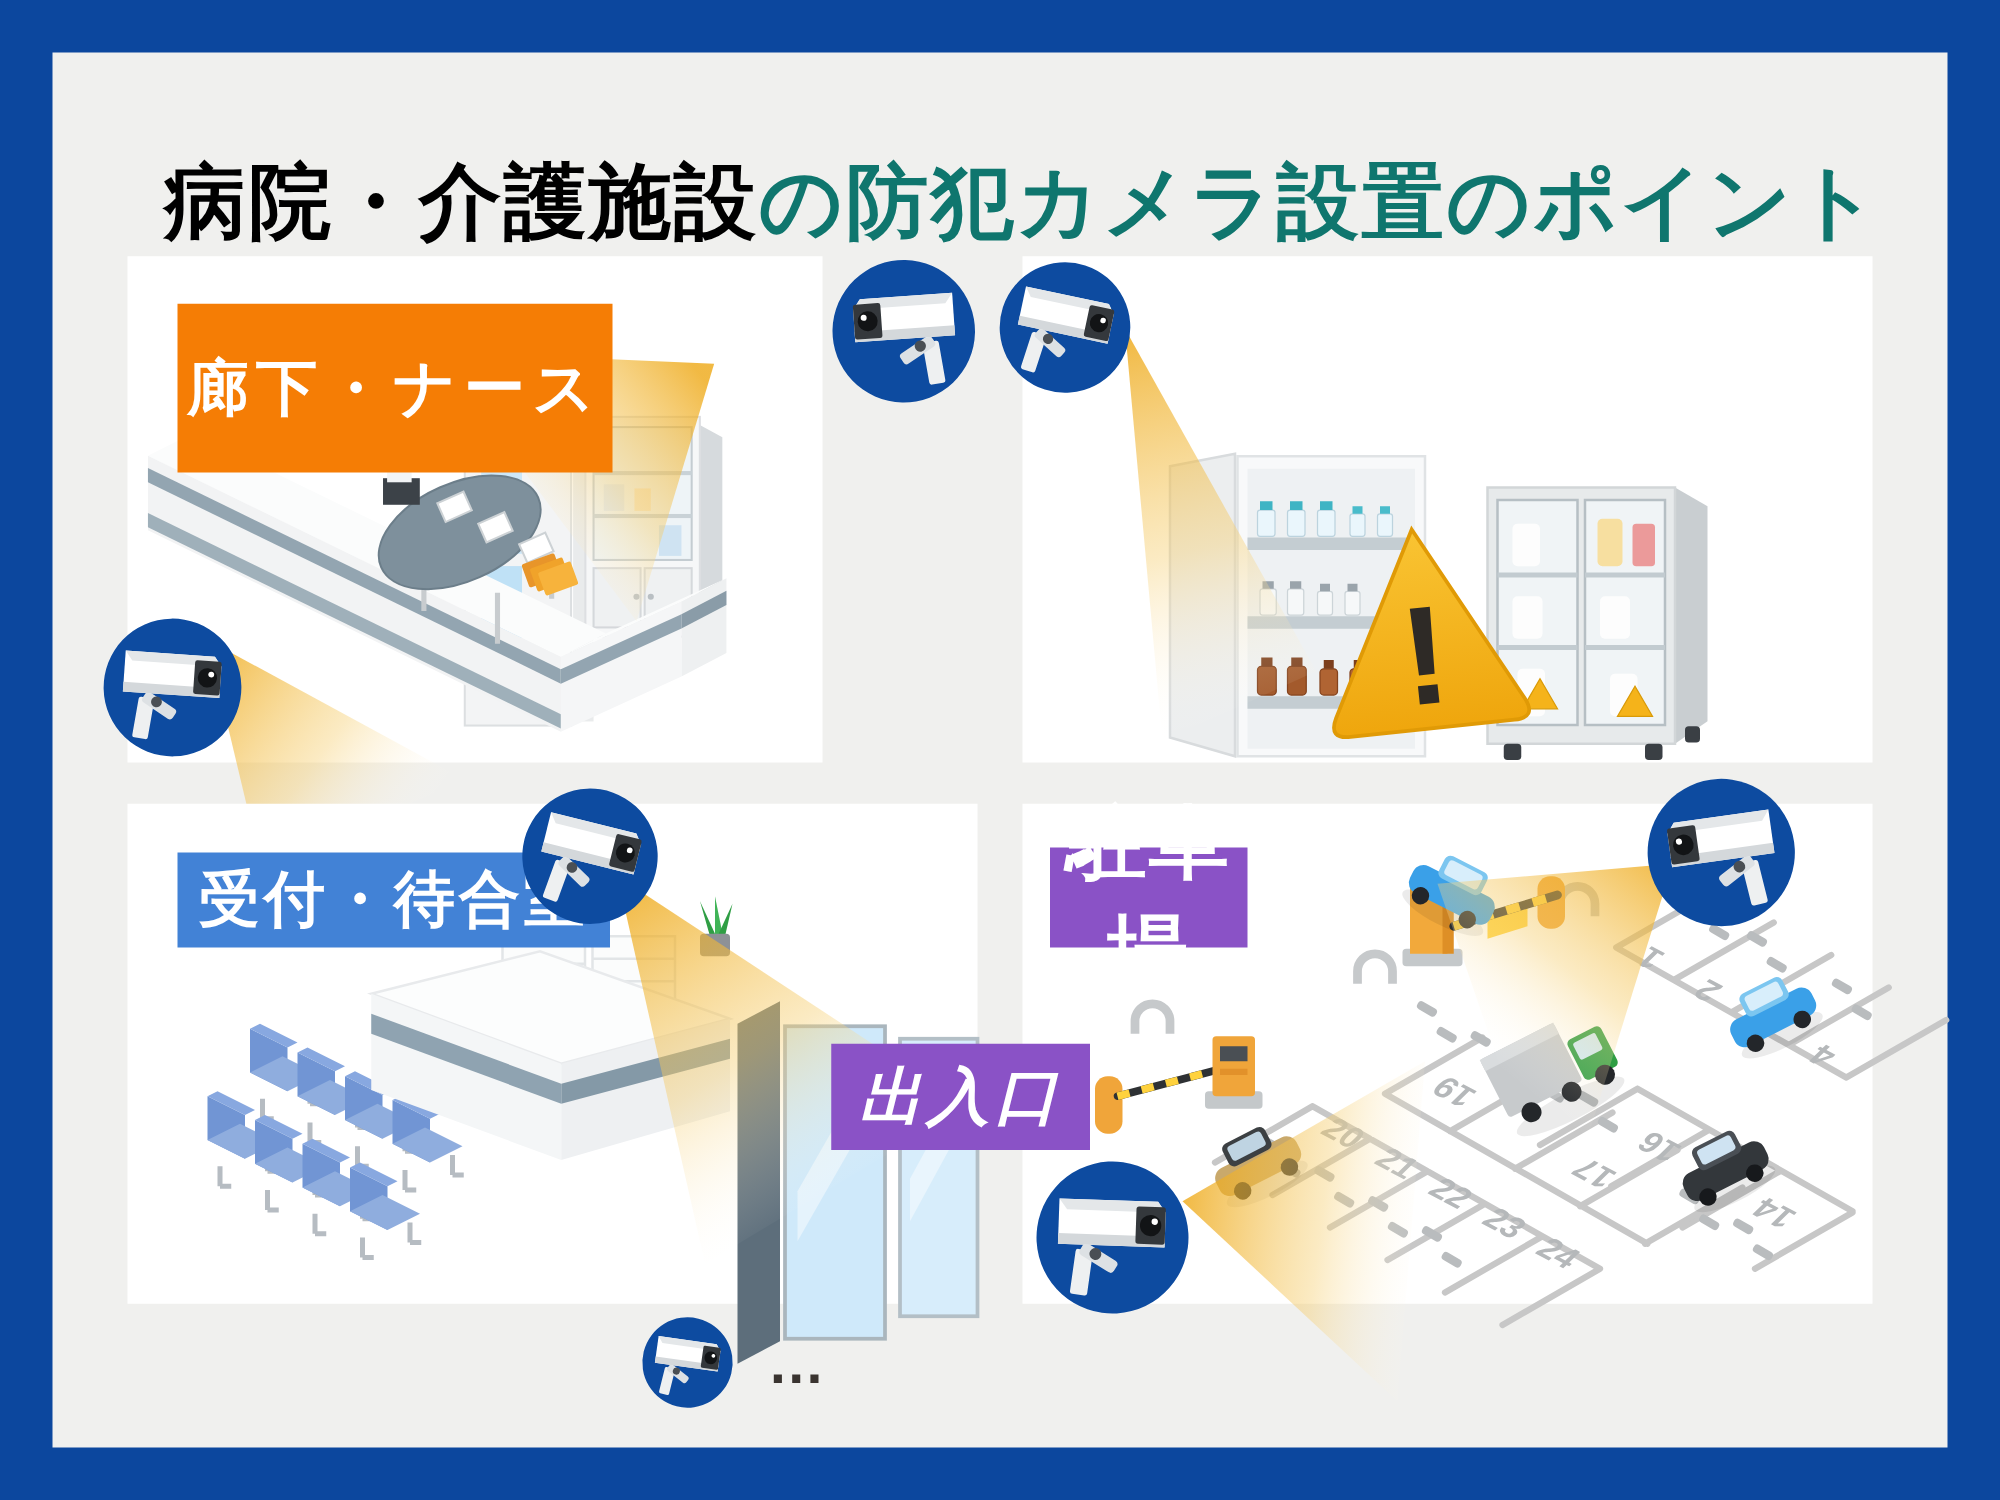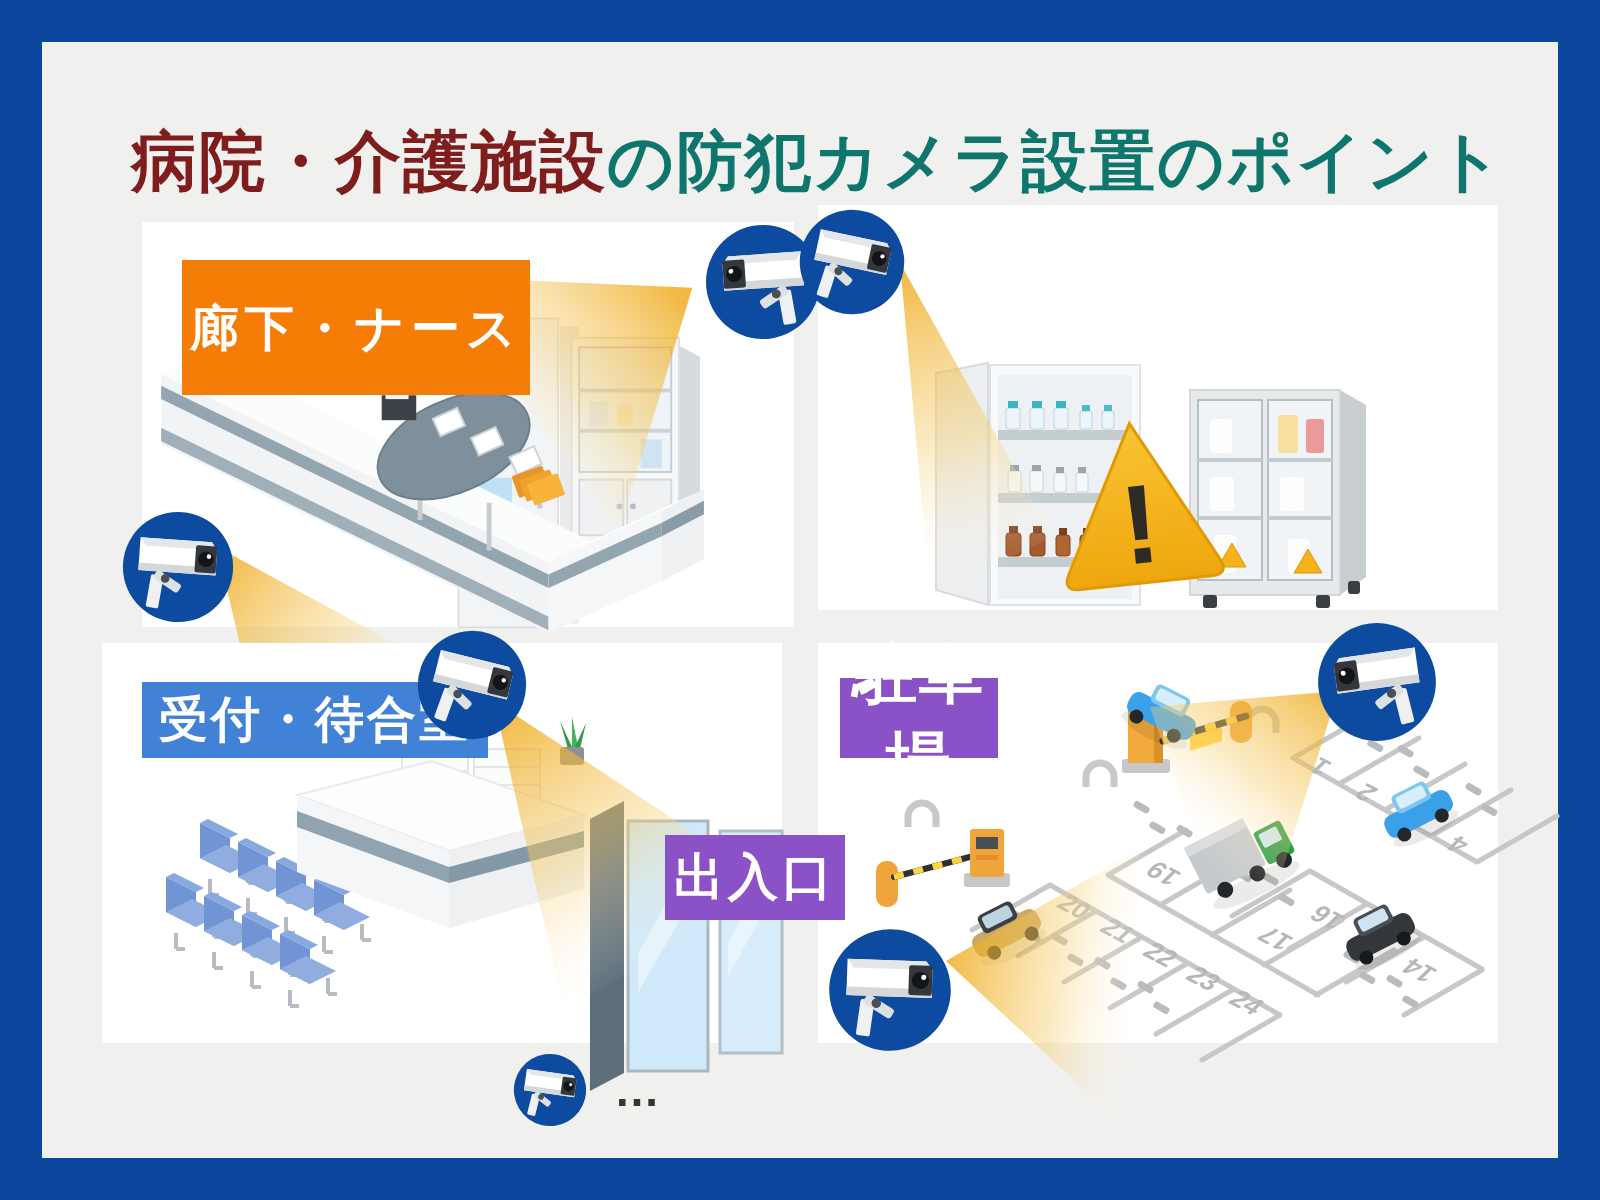--- a/index.html
+++ b/index.html
@@ -10,37 +10,37 @@
   }
   .canvas{
     position:absolute;left:42px;top:42px;right:42px;bottom:42px;
     background:#f0f0ee;
   }
   .title{
     position:absolute;left:0;top:36px;width:100%;
     text-align:center;font-size:66px;font-weight:800;letter-spacing:2px;
     line-height:78px;white-space:nowrap;
   }
-  .title .t-blue{color:#7f1d1d;margin-left:36px;}
+  .title .t-blue{color:#000000;margin-left:36px;}
   .title .t-dark{color:#0f766e;}
   .panel{position:absolute;background:#ffffff;}
-  .panel.tl{left:60px;top:180px;width:652px;height:405px;margin-left:40px;}
+  .panel.tl{left:60px;top:163px;width:556px;height:405px;}
   .panel.tr{left:776px;top:163px;width:680px;height:405px;}
   .panel.bl{left:60px;top:601px;width:680px;height:400px;}
   .panel.br{left:776px;top:601px;width:680px;height:400px;}
   .scene{position:absolute;left:0;top:0;width:100%;height:100%;overflow:visible;}
   .label{
     position:absolute;color:#fff;font-weight:800;text-align:center;
     display:flex;flex-direction:column;align-items:center;justify-content:center;
     letter-spacing:6px;z-index:3;
   }
   .label.orange{left:40px;top:38px;width:348px;height:135px;background:#f57d05;font-size:49px;line-height:64px;}
   .label.green{left:164px;top:38px;width:478px;height:130px;background:#00a547;font-size:46px;line-height:61px;letter-spacing:3px;}
   .label.blue{left:40px;top:39px;width:346px;height:76px;background:#4282d6;font-size:49px;letter-spacing:3px;}
-  .label.purple-door{left:563px;top:192px;width:180px;height:85px;background:#8a52c6;font-size:50px;letter-spacing:4px;}
+  .label.purple-door{left:563px;top:192px;width:207px;height:85px;background:#8a52c6;font-size:50px;letter-spacing:4px;font-style:italic;}
   .label.purple-park{left:22px;top:35px;width:158px;height:80px;background:#8a52c6;font-size:64px;letter-spacing:2px;}
   .cam{position:absolute;z-index:4;}
   .cam svg{display:block;width:100%;height:100%;overflow:visible;}
   .legend{
     position:absolute;left:470px;top:1008px;height:80px;z-index:5;
     display:flex;align-items:center;gap:26px;
   }
   .legend .cam-box{width:76px;height:76px;}
   .legend .dots{font-size:46px;font-weight:700;color:#3a3430;letter-spacing:2px;}
   .legend .txt{font-size:38px;color:#2f2b28;letter-spacing:5px;}

